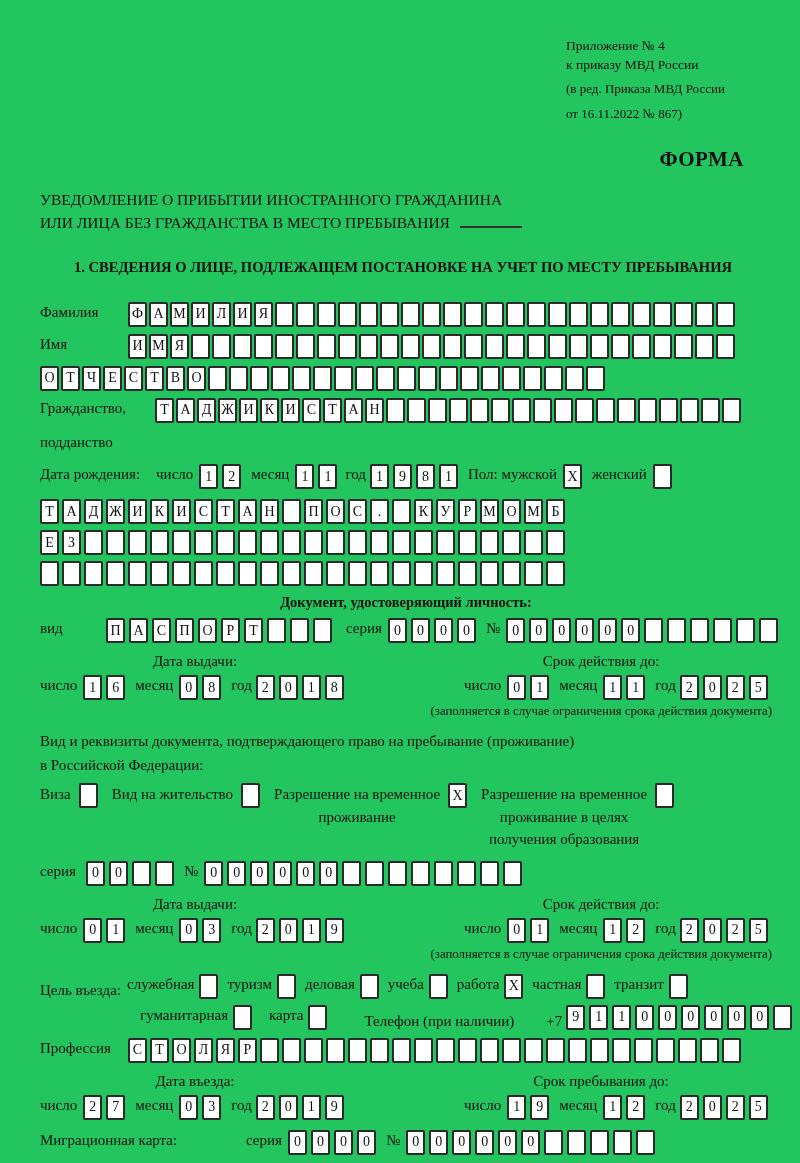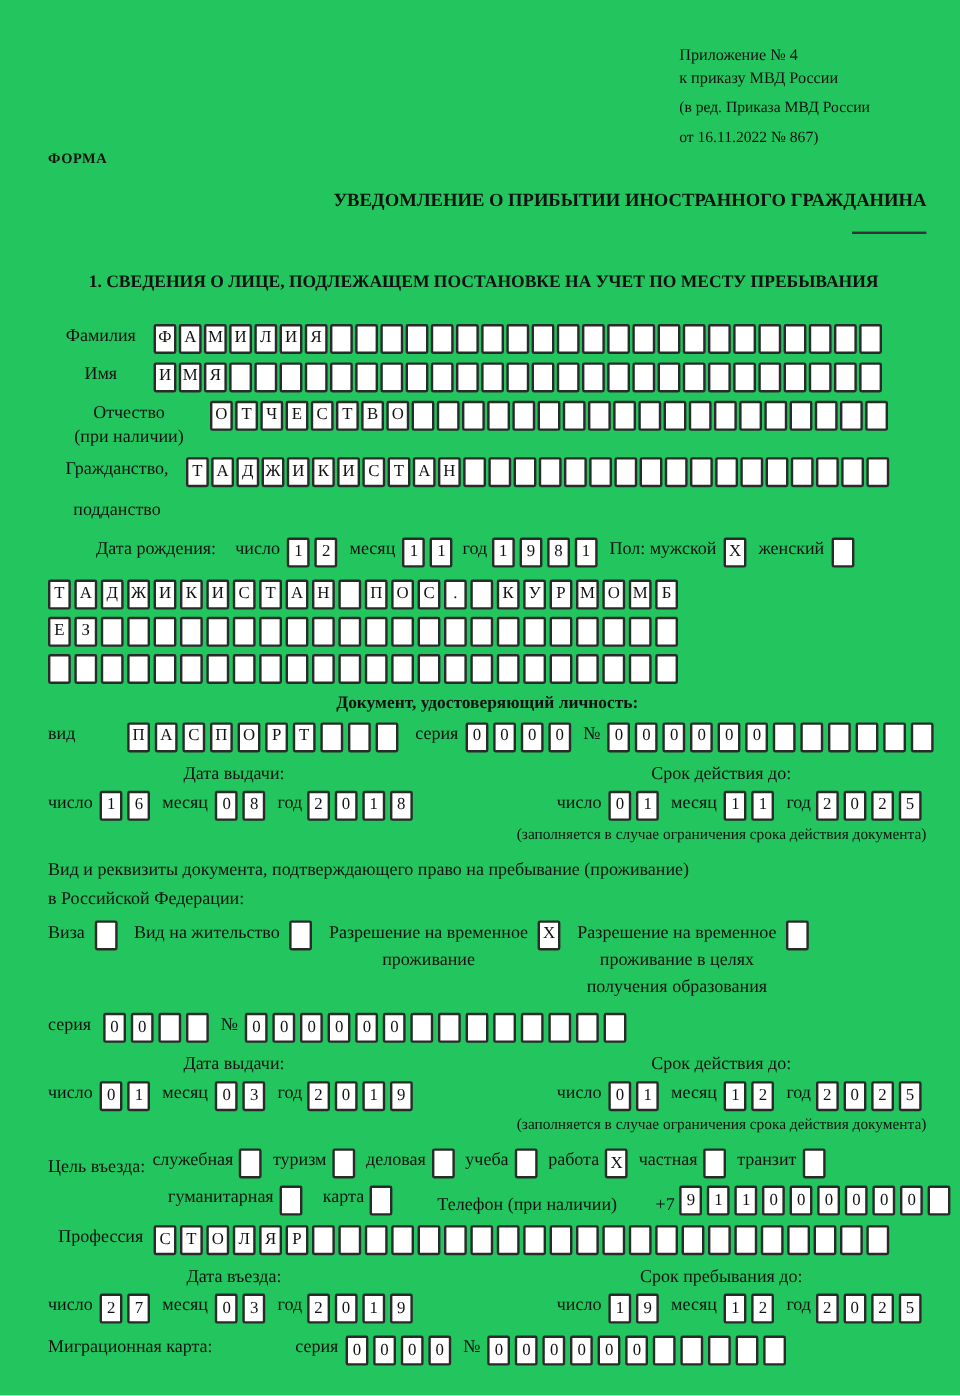--- a/index.html
+++ b/index.html
@@ -7,26 +7,26 @@
     position:relative;
     width:800px;height:1163px;
     background:#22c55e;color:#111;
     font-family:"Liberation Serif","DejaVu Serif",serif;
     box-sizing:border-box;
     padding:36px 28px 10px 40px;
     overflow:hidden;
   }
   .hdr{width:196px;margin-left:auto;margin-right:10px;font-size:13.5px;line-height:1.42;}
   .hdr .sub{margin-top:6px;font-size:13px;}
-  .forma{ margin-right:28px;margin-top:2px;font-weight:bold;font-size:12px;letter-spacing:.5px;}
-  .title{ text-align:right;margin-top:16px;font-weight:bold;font-size:15.5px;line-height:1.5;}
+  .forma{ text-align:right;margin-right:28px;margin-top:24px;font-weight:bold;font-size:21px;letter-spacing:.5px;}
+  .title{ text-align:left;margin-top:16px;font-weight:normal;font-size:15.5px;line-height:1.5;}
   .blank-line{display:inline-block;width:62px;border-bottom:2px solid #333;height:14px;margin-left:10px;}
   .sec1{ text-align:center;margin-top:24px;font-weight:bold;font-size:14.6px;margin-left:-6px;}
   .row{display:flex;align-items:flex-start;margin-top:7px;}
-  .lbl{font-size:15px;line-height:1.35;flex:none;text-align:center;}
+  .lbl{font-size:15px;line-height:1.35;flex:none;}
   .cells{display:flex;gap:2px;flex:none;}
   .cells.sp{gap:4px;}
   .cell{
     width:19px;height:25px;flex:none;box-sizing:border-box;
     border:2px solid #2a2a2a;border-radius:2px;background:#fff;
     display:flex;align-items:center;justify-content:center;
     font-size:14px;font-family:"Liberation Serif","DejaVu Serif",serif;
   }
   .w86{width:88px;} 
   .stack{display:flex;flex-direction:column;flex:none;}
@@ -58,21 +58,21 @@
     <div>к приказу МВД России</div>
     <div class="sub">(в ред. Приказа МВД России</div>
     <div class="sub">от 16.11.2022 № 867)</div>
   </div>
 
   <div class="forma">ФОРМА</div>
 
   <div class="title">
     <div>УВЕДОМЛЕНИЕ О ПРИБЫТИИ ИНОСТРАННОГО ГРАЖДАНИНА</div>
     <div>
-      <span class="blank-line"></span>
+      <span>ИЛИ ЛИЦА БЕЗ ГРАЖДАНСТВА В МЕСТО ПРЕБЫВАНИЯ</span><span class="blank-line"></span>
     </div>
   </div>
 
   <div class="sec1">1. СВЕДЕНИЯ О ЛИЦЕ, ПОДЛЕЖАЩЕМ ПОСТАНОВКЕ НА УЧЕТ ПО МЕСТУ ПРЕБЫВАНИЯ</div>
 
   <div class="row" style="margin-top:26px;">
     <div class="lbl w86">Фамилия</div>
     <div class="cells">
         <span class="cell">Ф</span>
         <span class="cell">А</span>
@@ -135,24 +135,20 @@
         <span class="cell"></span>
         <span class="cell"></span>
         <span class="cell"></span>
         <span class="cell"></span>
         <span class="cell"></span>
         <span class="cell"></span>
       </div>
   </div>
 
   <div class="row">
-    <div class="stack" style="width:135px;">
-      <div class="lbl">Отчество</div>
-      <div class="lbl">(при наличии)</div>
-    </div>
     <div class="cells">
         <span class="cell">О</span>
         <span class="cell">Т</span>
         <span class="cell">Ч</span>
         <span class="cell">Е</span>
         <span class="cell">С</span>
         <span class="cell">Т</span>
         <span class="cell">В</span>
         <span class="cell">О</span>
         <span class="cell"></span>
@@ -207,21 +203,21 @@
         <span class="cell"></span>
         <span class="cell"></span>
         <span class="cell"></span>
         <span class="cell"></span>
         <span class="cell"></span>
         <span class="cell"></span>
         <span class="cell"></span>
       </div>
   </div>
 
-  <div class="row" style="margin-top:12px;margin-left:40px;">
+  <div class="row" style="margin-top:12px;">
     <span class="inlineLbl first">Дата рождения:</span>
     <span class="inlineLbl">число</span>
     <div class="cells sp">
         <span class="cell">1</span>
         <span class="cell">2</span>
       </div>
     <span class="inlineLbl">месяц</span>
     <div class="cells sp">
         <span class="cell">1</span>
         <span class="cell">1</span>

